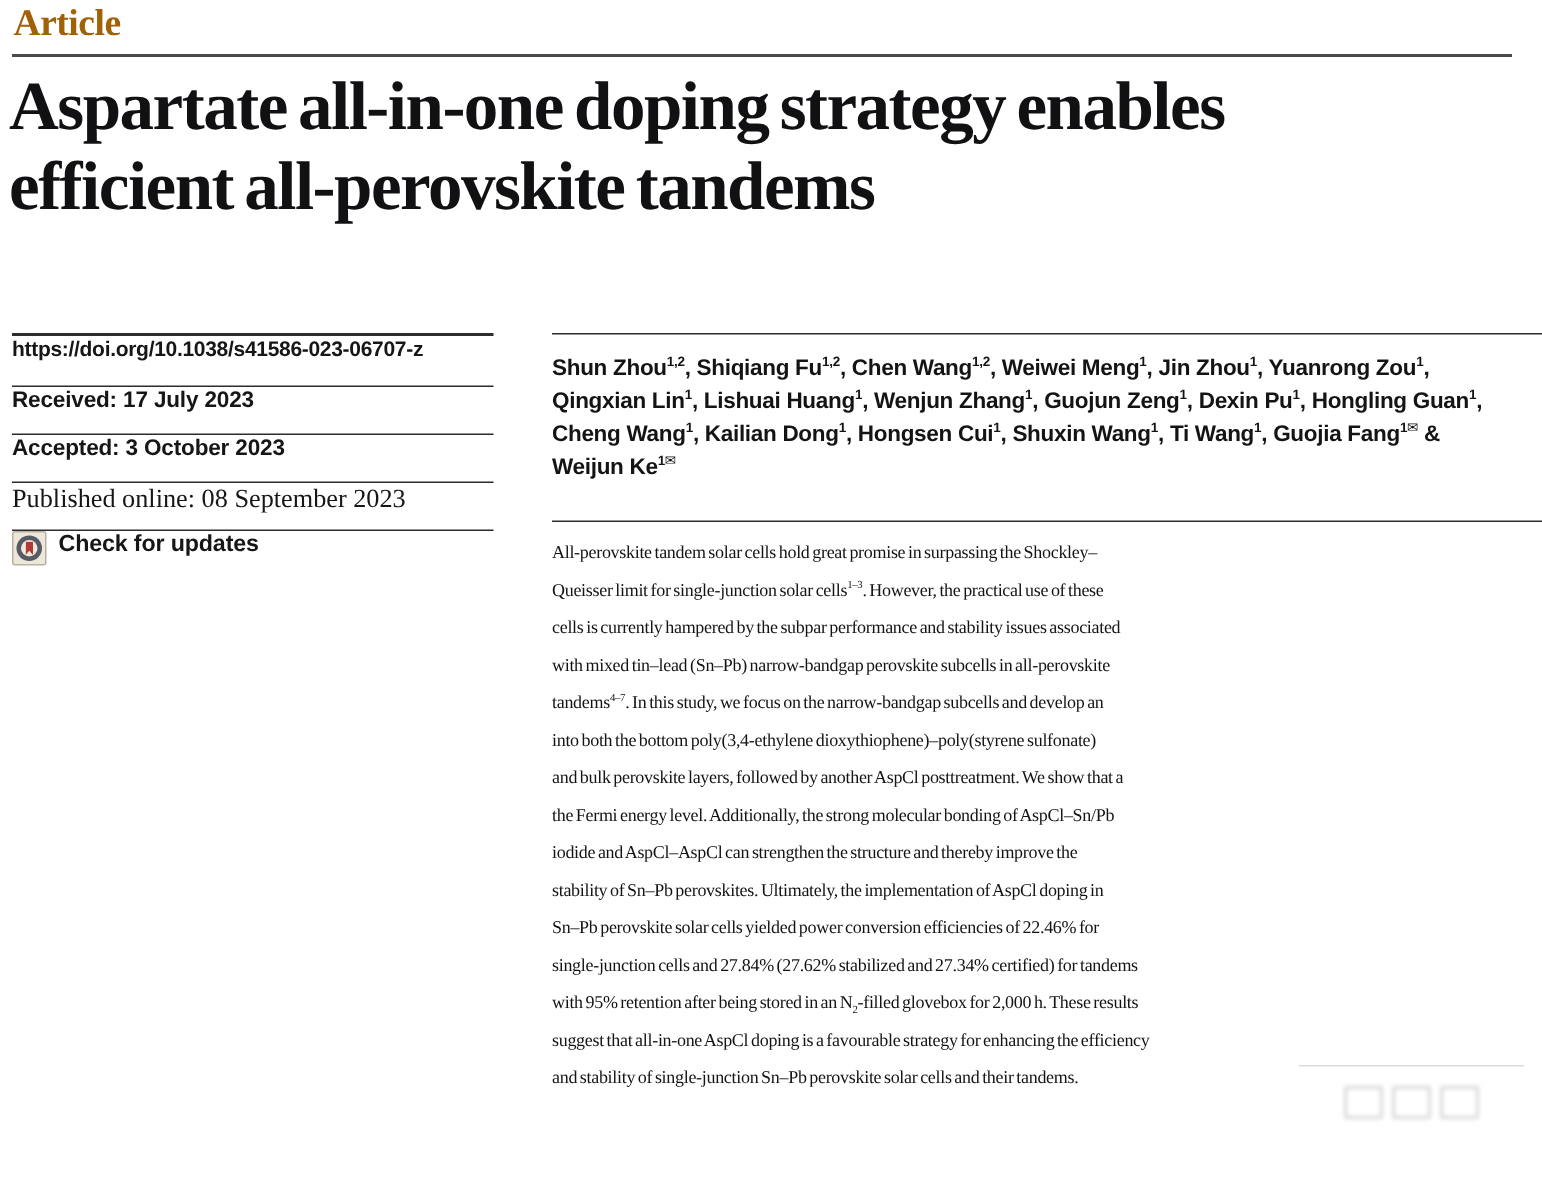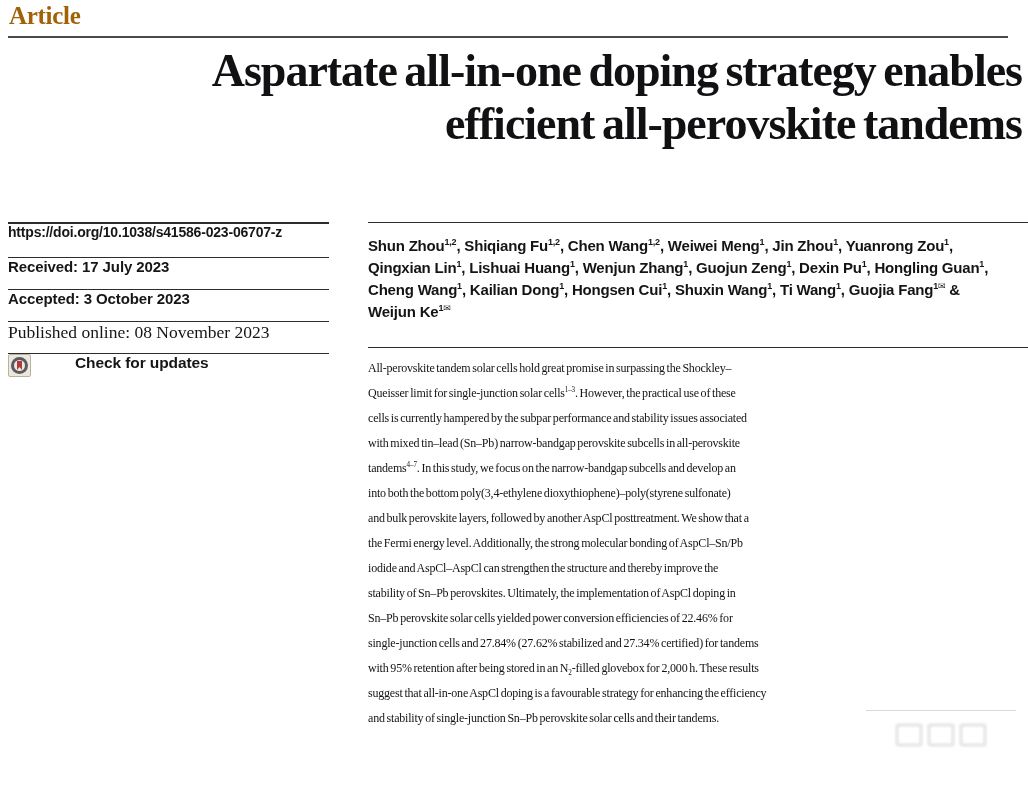--- a/index.html
+++ b/index.html
@@ -21,30 +21,30 @@
     font-family:"Liberation Serif","DejaVu Serif",serif;
     font-weight:700;font-size:25px;color:#a16207;letter-spacing:-0.3px;
   }
   .kicker-rule{position:absolute;left:8px;top:36px;width:1000px;height:2px;background:var(--rule_soft);}
 
   
   .title{
     position:absolute;left:6px;top:44px;margin:0;width:1016px;
     font-family:"Liberation Serif","DejaVu Serif",serif;
     font-weight:700;font-size:46px;line-height:53px;color:#111114;
-    letter-spacing:-1px;word-spacing:-3px;text-align:right;
+    letter-spacing:-1px;word-spacing:-3px;
   }
 
   
   .left-col{position:absolute;left:8px;top:222px;width:321px;border-top:2px solid var(--rule);}
   .mrow{border-bottom:1.5px solid var(--rule);display:flex;}
   .r1{height:34px;}
   .r2,.r3{height:32px;}
   .r4{height:32px;}
-  .r5{border-bottom:none;height:38px;gap:36px;}
+  .r5{border-bottom:none;height:38px;}
   .doi{
     font-weight:700;font-size:14px;letter-spacing:-0.2px;color:var(--text);
     text-decoration:none;white-space:nowrap;
   }
   .mlabel{font-weight:700;font-size:15px;letter-spacing:-0.1px;white-space:nowrap;}
   .serif-label{
     font-family:"Liberation Serif","DejaVu Serif",serif;
     font-weight:400;font-size:17.5px;white-space:nowrap;
   }
   .cm-box{
@@ -104,21 +104,21 @@
     <div class="mrow r1">
       <a class="doi" href="#">https://doi.org/10.1038/s41586-023-06707-z</a>
     </div>
     <div class="mrow r2">
       <span class="mlabel">Received: 17 July 2023</span>
     </div>
     <div class="mrow r3">
       <span class="mlabel">Accepted: 3 October 2023</span>
     </div>
     <div class="mrow r4">
-      <span class="serif-label">Published online: 08 November 2023</span>
+      <span class="serif-label">Published online: 08 September 2023</span>
     </div>
     <div class="mrow r5">
       <span class="cm-box">
         <span class="cm-ring">
             <span class="cm-mark"></span>
           </span>
       </span>
       <span class="cm-label">Check for updates</span>
     </div>
   </div>

